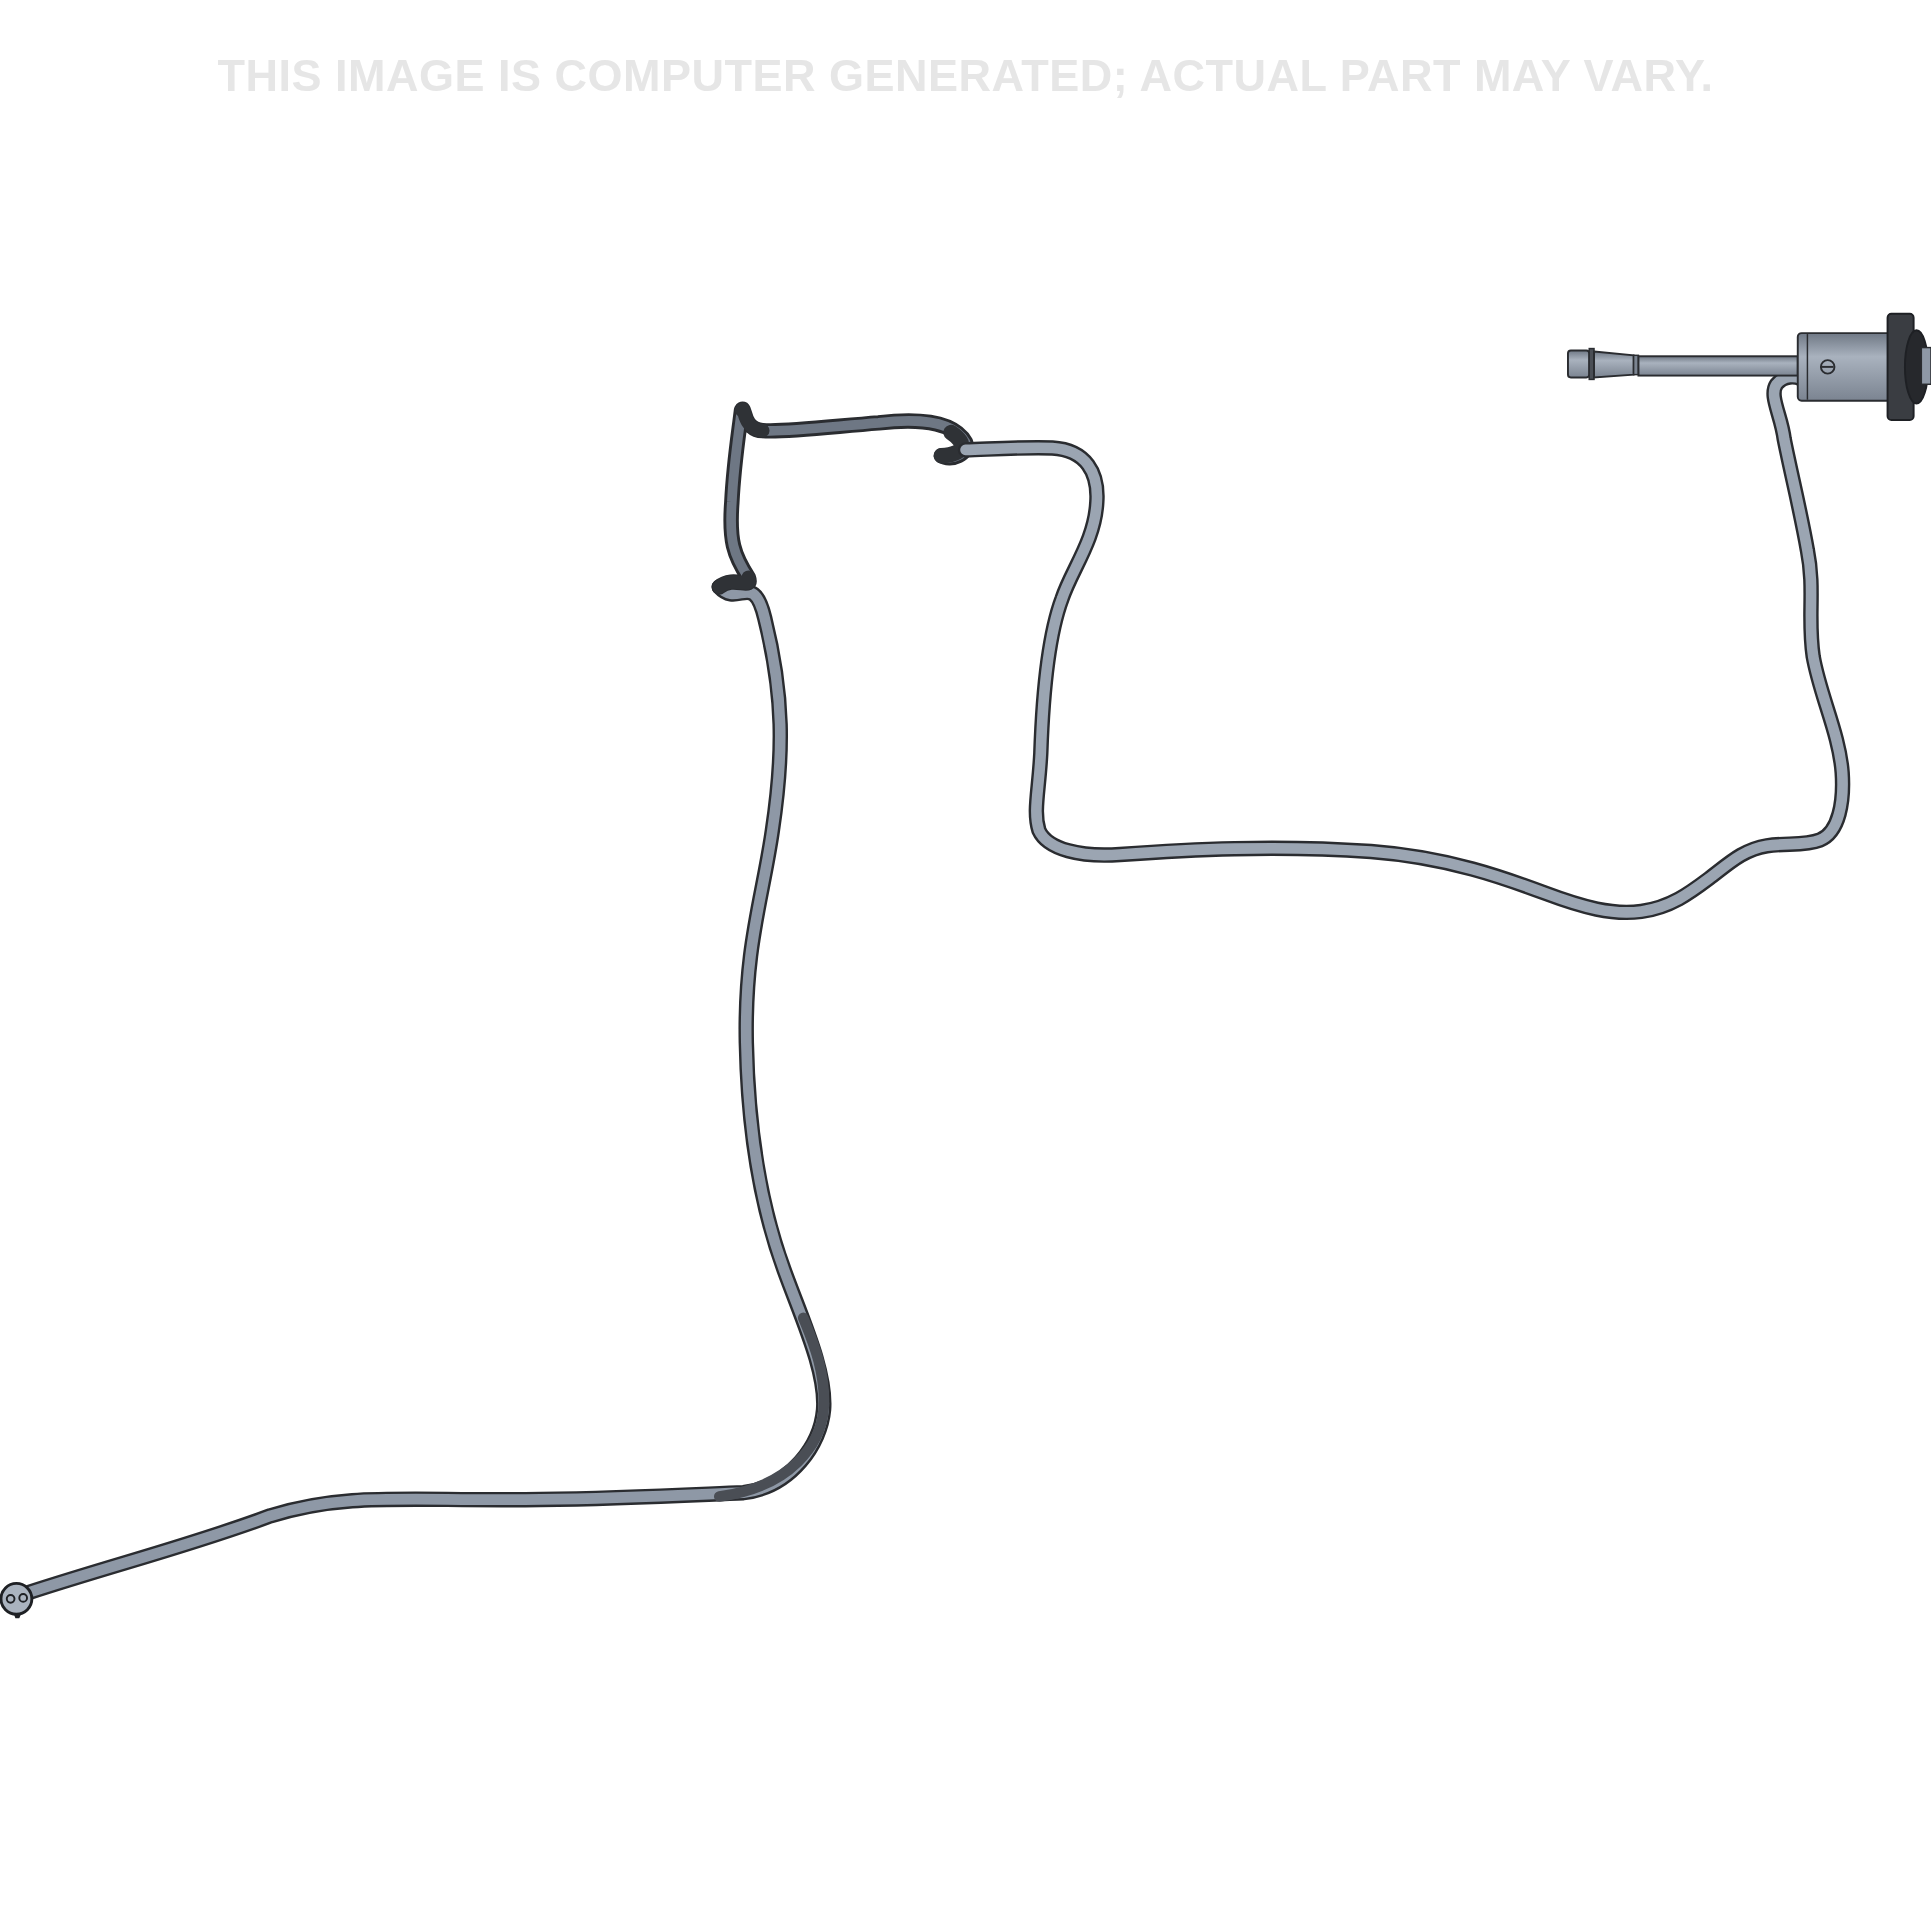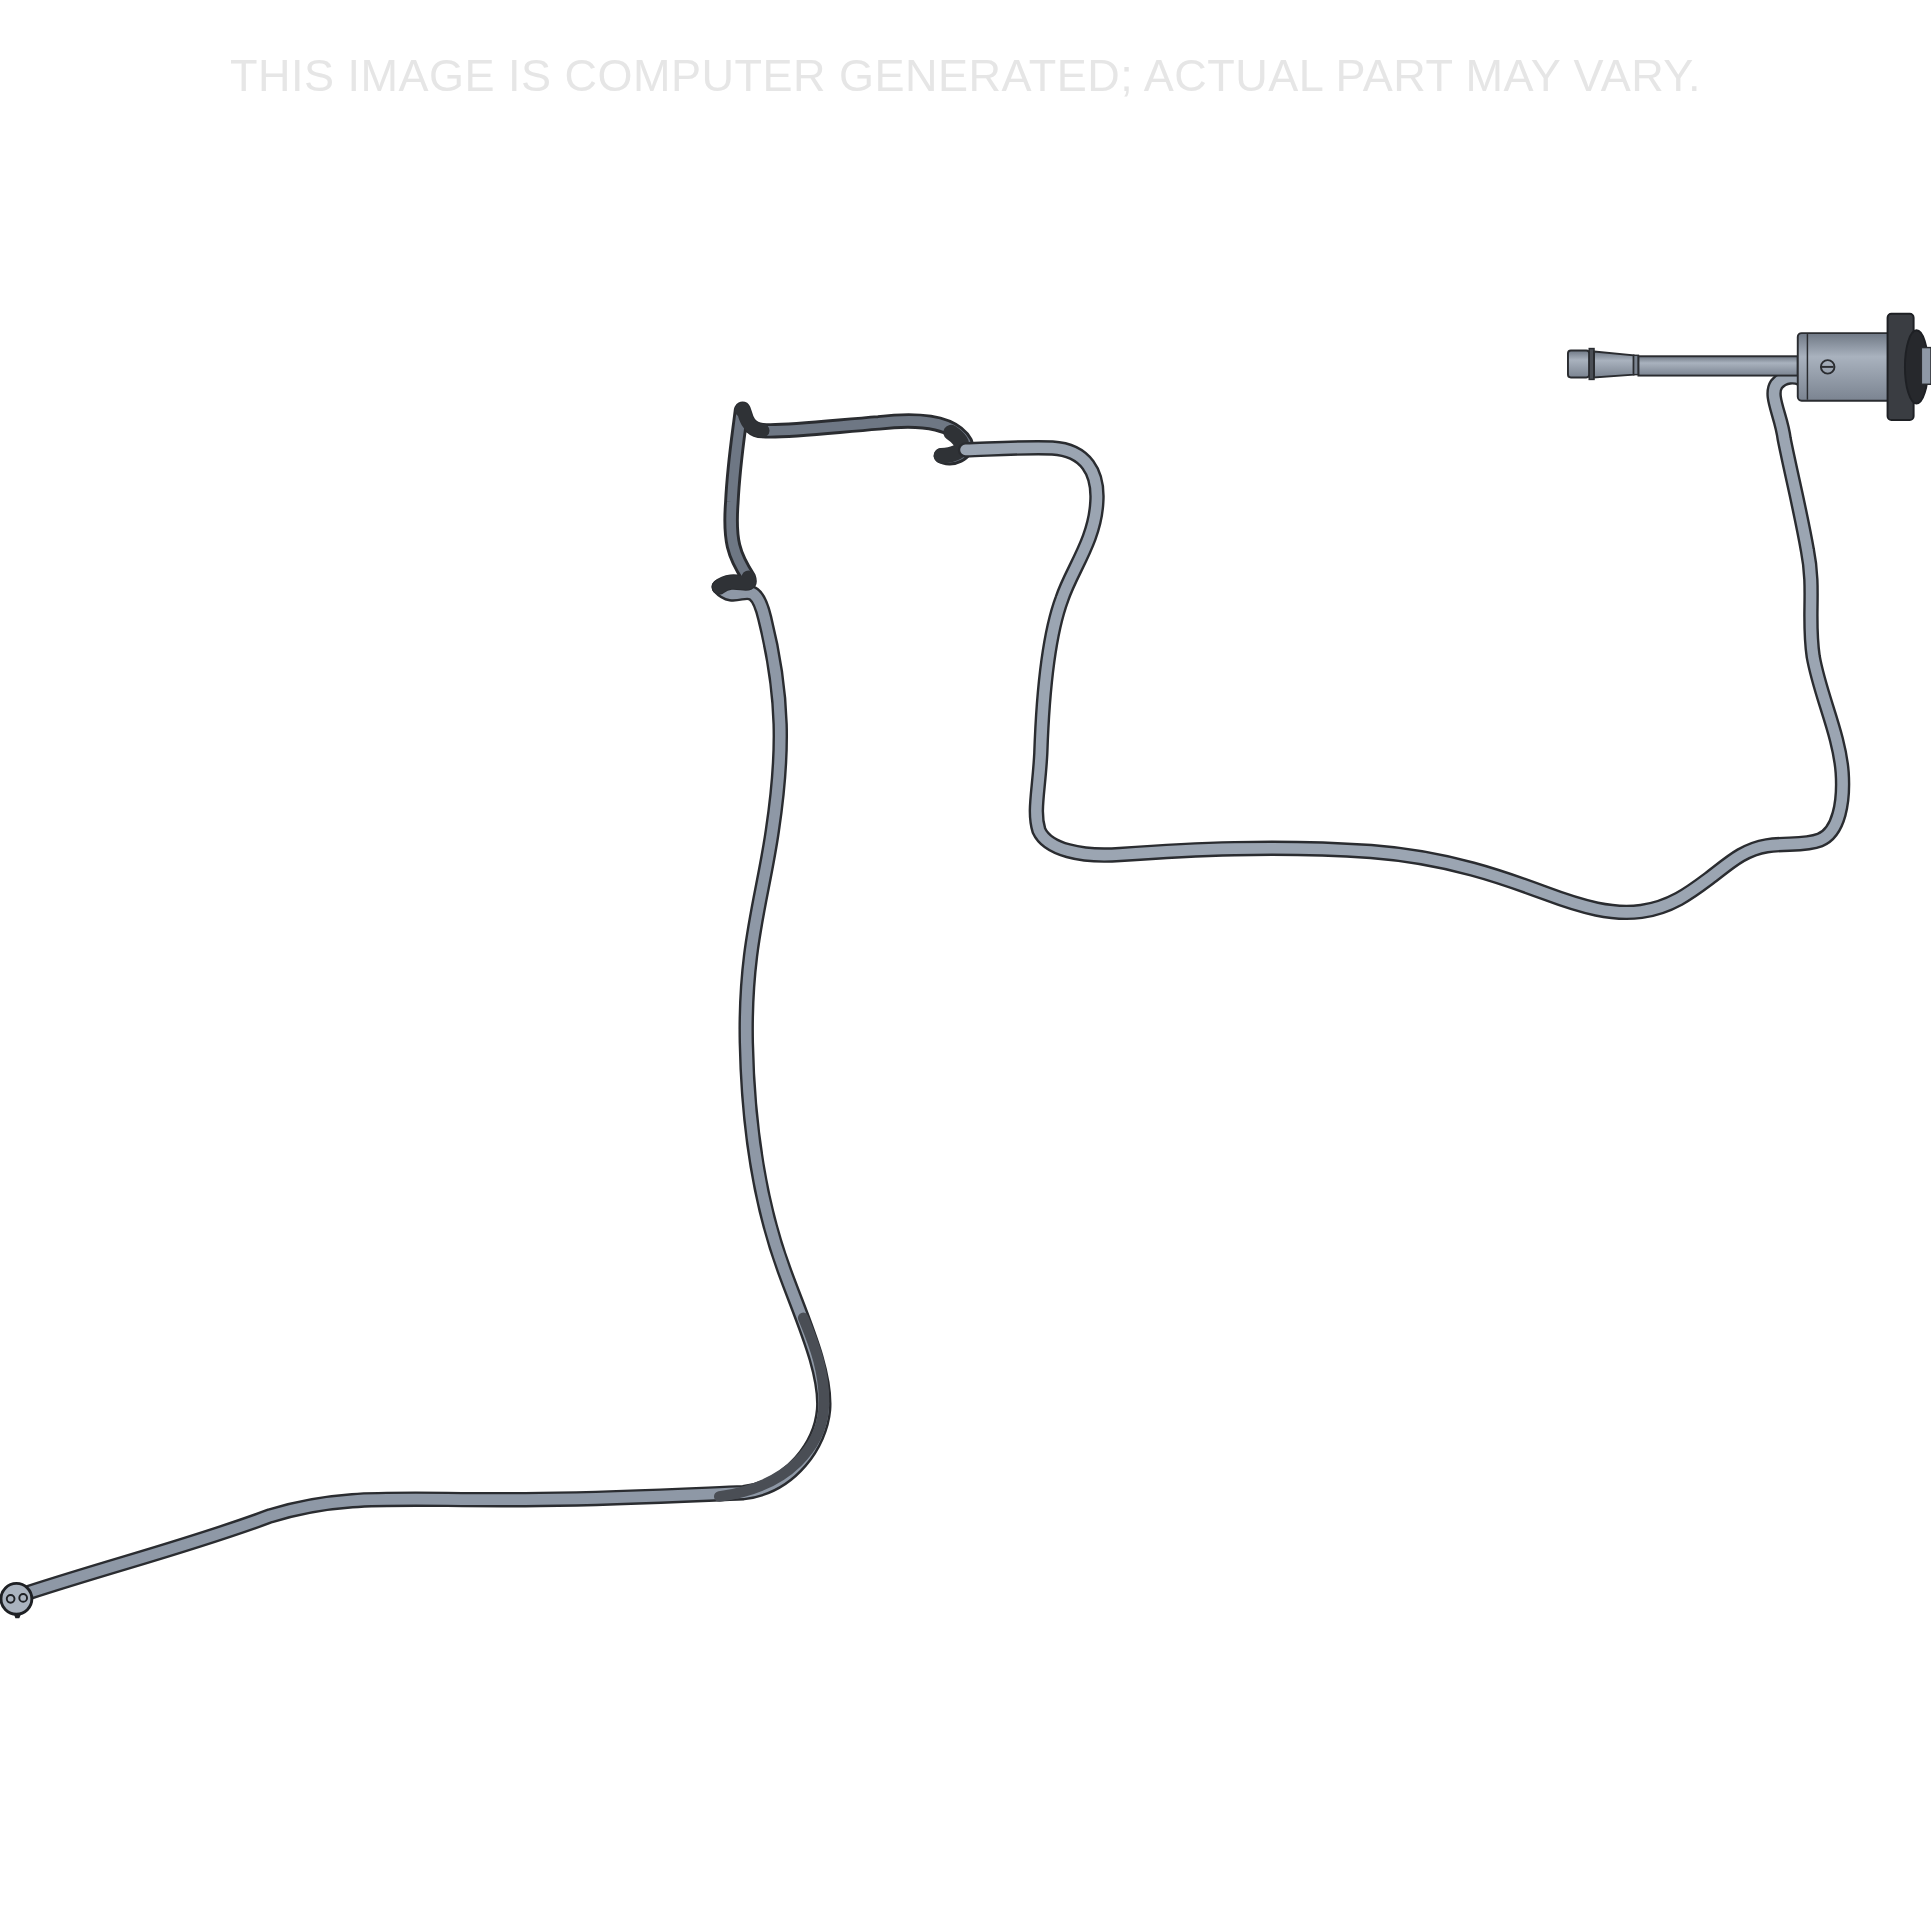--- a/index.html
+++ b/index.html
@@ -1,17 +1,17 @@
 <!DOCTYPE html>
 <html><head>
 <meta charset="utf-8">
 <style>
   html,body{margin:0;padding:0;background:#ffffff;}
   body{width:1931px;height:1931px;position:relative;overflow:hidden;font-family:"Liberation Sans",sans-serif;}
-  .disclaimer{position:absolute;left:0;top:50px;width:1931px;text-align:center;font-family:"Liberation Sans",sans-serif;font-weight:normal;font-size:45px;color:#e6e6e6;letter-spacing:0.5px;white-space:nowrap;}
+  .disclaimer{position:absolute;left:0;top:50px;width:1931px;text-align:center;font-family:"Liberation Sans",sans-serif;font-weight:bold;font-size:45px;color:#e6e6e6;letter-spacing:0.5px;white-space:nowrap;}
   svg.drawing{position:absolute;left:0;top:0;}
 </style>
 </head>
 <body>
 
 <div class="disclaimer">THIS IMAGE IS COMPUTER GENERATED; ACTUAL PART MAY VARY.</div>
 
 <svg class="drawing" width="1931" height="1931" viewBox="0 0 2000 2000">
   <defs>
     <linearGradient id="metal" x1="0" y1="0" x2="0" y2="1">

